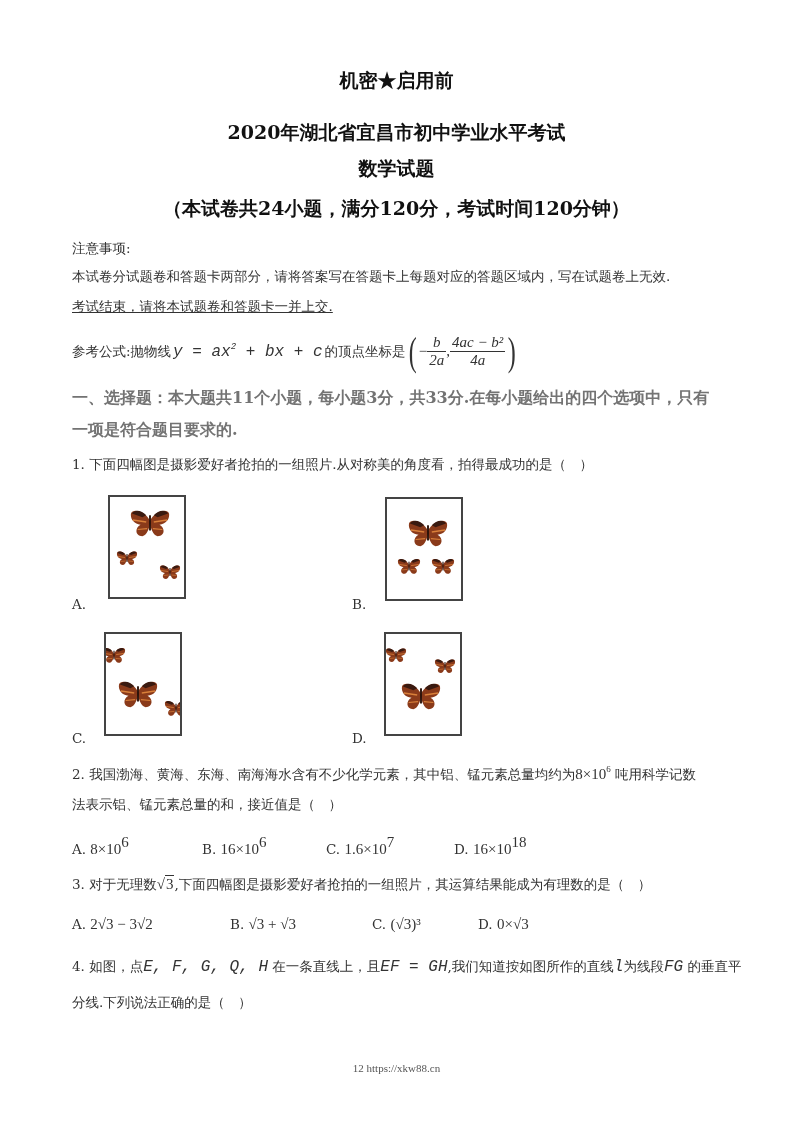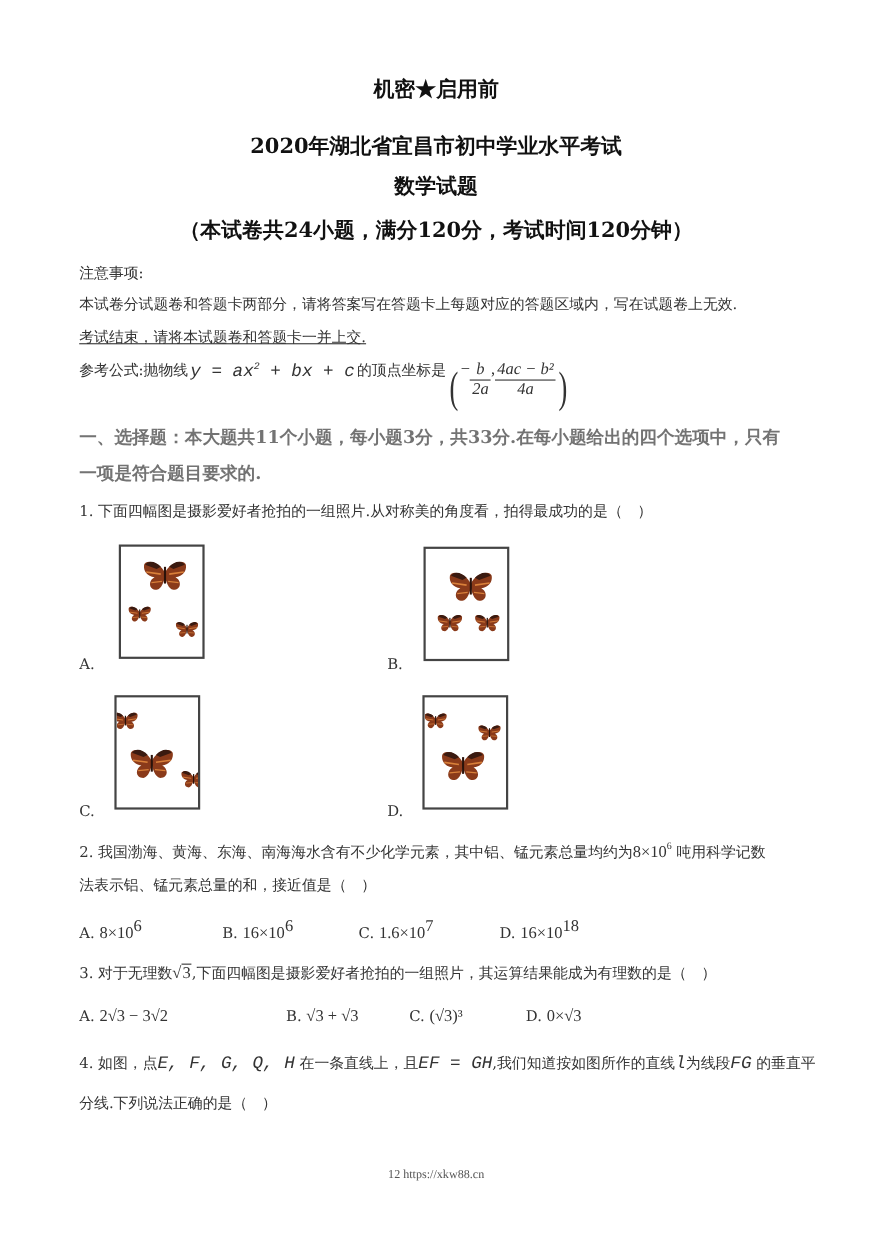--- a/index.html
+++ b/index.html
@@ -28,21 +28,21 @@
 
 <div class="abs center h1" style="top:68px;">机密★启用前</div>
 <div class="abs center h1" style="top:97px;margin-top:23px;">2020年湖北省宜昌市初中学业水平考试</div>
 <div class="abs center h1" style="top:156px;">数学试题</div>
 <div class="abs center h1" style="top:196px;">（本试卷共24小题，满分120分，考试时间120分钟）</div>
 
 <div class="abs txt" style="top:240px;">注意事项:</div>
 <div class="abs txt" style="top:268px;">本试卷分试题卷和答题卡两部分，请将答案写在答题卡上每题对应的答题区域内，写在试题卷上无效.</div>
 <div class="abs txt" style="top:298px;text-decoration:underline;">考试结束，请将本试题卷和答题卡一并上交.</div>
 
-<div class="abs txt" style="top:328px; display:flex; ">
+<div class="abs txt" style="top:328px; display:flex; align-items:center;">
   <span>参考公式:抛物线</span>
   <span class="math" style="margin:0 2px;">y = ax<sup>2</sup> + bx + c</span>
   <span>的顶点坐标是</span>
   <span class="paren">(</span>
   <span class="mup">−</span>
   <span class="frac">
     <span class="num">b</span>
     <span class="den">2a</span>
   </span>
   <span class="mup">,</span>
@@ -125,21 +125,21 @@
   <span style="position:absolute; left:254px;"><span>C.</span> <span class="mup">1.6×10</span><sup class="mup">7</sup></span>
   <span style="position:absolute; left:382px;"><span>D.</span> <span class="mup">16×10</span><sup class="mup">18</sup></span>
 </div>
 
 <div class="abs txt" style="top:876px;">
   <span>3.</span>
   <span>对于无理数</span><span class="sqrt mup">√<span class="rad">3</span></span><span>,下面四幅图是摄影爱好者抢拍的一组照片，其运算结果能成为有理数的是（　）</span>
 </div>
 <div class="abs txt" style="top:916px; width:650px;">
   <span style="position:absolute; left:0;"><span>A.</span> <span class="mup">2√3 − 3√2</span></span>
-  <span style="position:absolute; left:158px;margin-left:30px;"><span>B.</span> <span class="mup">√3 + √3</span></span>
+  <span style="position:absolute; left:158px;"><span>B.</span> <span class="mup">√3 + √3</span></span>
   <span style="position:absolute; left:300px;"><span>C.</span> <span class="mup">(√3)³</span></span>
   <span style="position:absolute; left:406px;"><span>D.</span> <span class="mup">0×√3</span></span>
 </div>
 
 <div class="abs txt" style="top:958px;">
   <span>4.</span>
   <span>如图，点</span><span class="math">E, F, G, Q, H</span>
   <span>在一条直线上，且</span><span class="math">EF = GH</span><span>,我们知道按如图所作的直线</span><span class="math">l</span><span>为线段</span><span class="math">FG</span>
   <span>的垂直平</span>
 </div>

